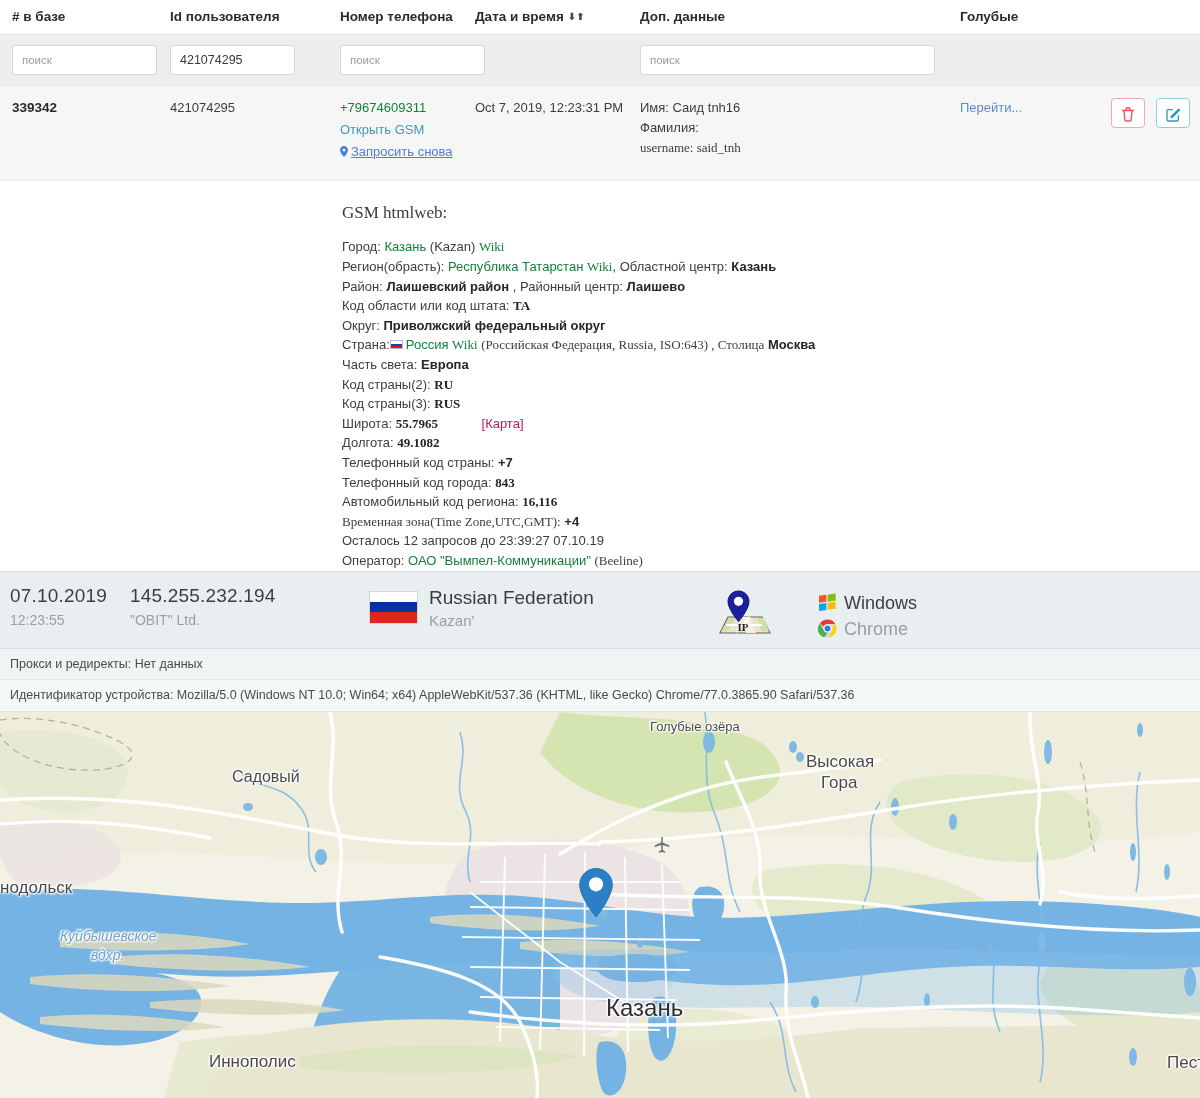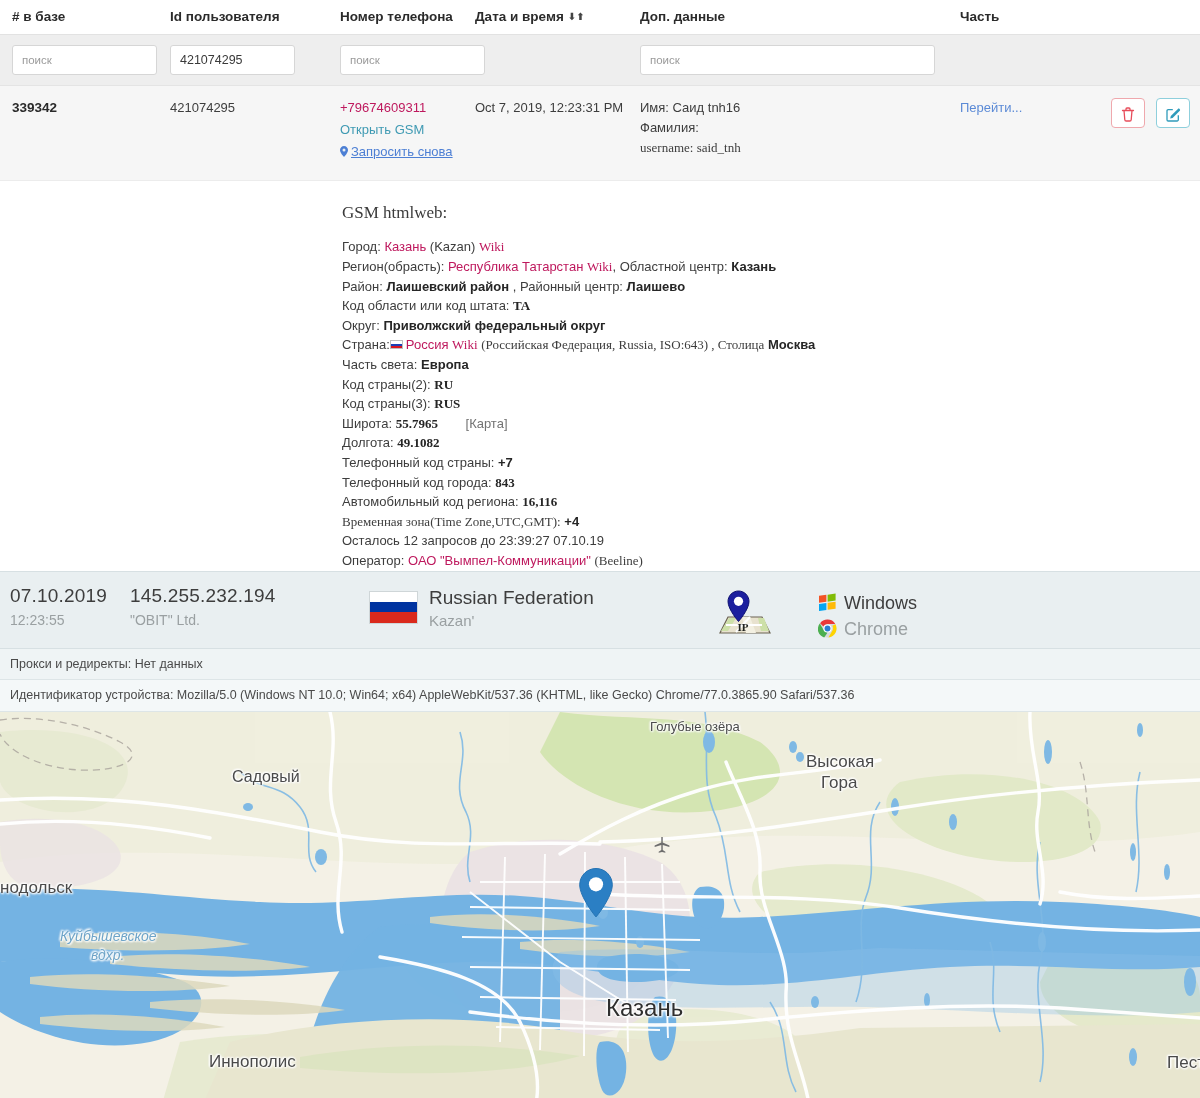--- a/index.html
+++ b/index.html
@@ -66,21 +66,21 @@
     padding:12px 10px 16px 0;
     vertical-align:top;
     font-size:13px;
     color:#3d3d3d;
     border-bottom:1px solid #ececec;
     line-height:1.55;
   }
   tr.datarow td:first-child{padding-left:12px;}
   .id-base{font-weight:bold;color:#2a2a2a;font-size:13.5px;}
   .userid{color:#3d3d3d;}
-  a.lnk{color:#be185d;text-decoration:none;}
+  a.lnk{color:#15803d;text-decoration:none;}
   a.lnk-teal{color:#3f9ab3;text-decoration:none;}
   a.lnk-goto{color:#5b8ad6;text-decoration:none;}
   .phone-cell a{display:block;margin-bottom:2px;}
   .req-again{display:block;margin-top:1px;color:#4d7fd4;white-space:nowrap;}
   .pin-mini{display:inline-block;width:8px;height:11px;position:relative;top:1px;margin-right:3px;}
   .dop-line{display:block;white-space:nowrap;}
   .mono-ish{font-family:"Liberation Serif","DejaVu Serif",serif;}
 
   td.act{text-align:right;padding-right:16px;padding-top:12px;white-space:nowrap;}
   .btn-ico{
@@ -104,21 +104,21 @@
   .detail-lines b{color:#262626;font-weight:bold;}
   .serif{font-family:"Liberation Serif","DejaVu Serif",serif;text-align:center;}
   .flag-mini{
     display:inline-block;width:13px;height:9px;border:1px solid #bdbdbd;
     vertical-align:middle;position:relative;top:-1px;margin-right:3px;box-sizing:border-box;
   }
   .flag-mini i{display:block;height:33.3%;}
   .fl-w{background:#ffffff;}
   .fl-b{background:#1b3fb5;}
   .fl-r{background:#d8161f;}
-  .map-link{margin-left:24px;color:#737373;text-decoration:none;}
+  .map-link{margin-left:40px;color:#be185d;text-decoration:none;}
 
   
   .ipband{
     background:#e9eff1;border-top:1px solid #d7e0e3;border-bottom:1px solid #d7e0e3;
     height:76px;position:relative;
   }
   .ip-date{position:absolute;left:10px;top:13px;}
   .ip-date .d1{font-size:19px;color:#3d3d3d;letter-spacing:.2px;}
   .ip-date .d2{font-size:14px;color:#9aa0a2;margin-top:5px;}
   .ip-addr{position:absolute;left:130px;top:13px;}
@@ -165,21 +165,21 @@
         <col class="c6">
         <col class="c7">
       </colgroup>
     <thead>
       <tr>
         <th><span># в базе</span></th>
         <th><span>Id пользователя</span></th>
         <th><span>Номер телефона</span></th>
         <th><span>Дата и время</span><span class="sort-arrows">⬇⬆</span></th>
         <th><span>Доп. данные</span></th>
-        <th colspan="2"><span>Часть</span></th>
+        <th colspan="2"><span>Голубые</span></th>
       </tr>
     </thead>
     <tbody>
       <tr class="filters">
         <td class="filter-num">
           <input class="search-input" type="text" placeholder="поиск" style="">
         </td>
         <td class="filter-id">
           <input class="search-input" type="text" value="421074295" style="">
         </td>

